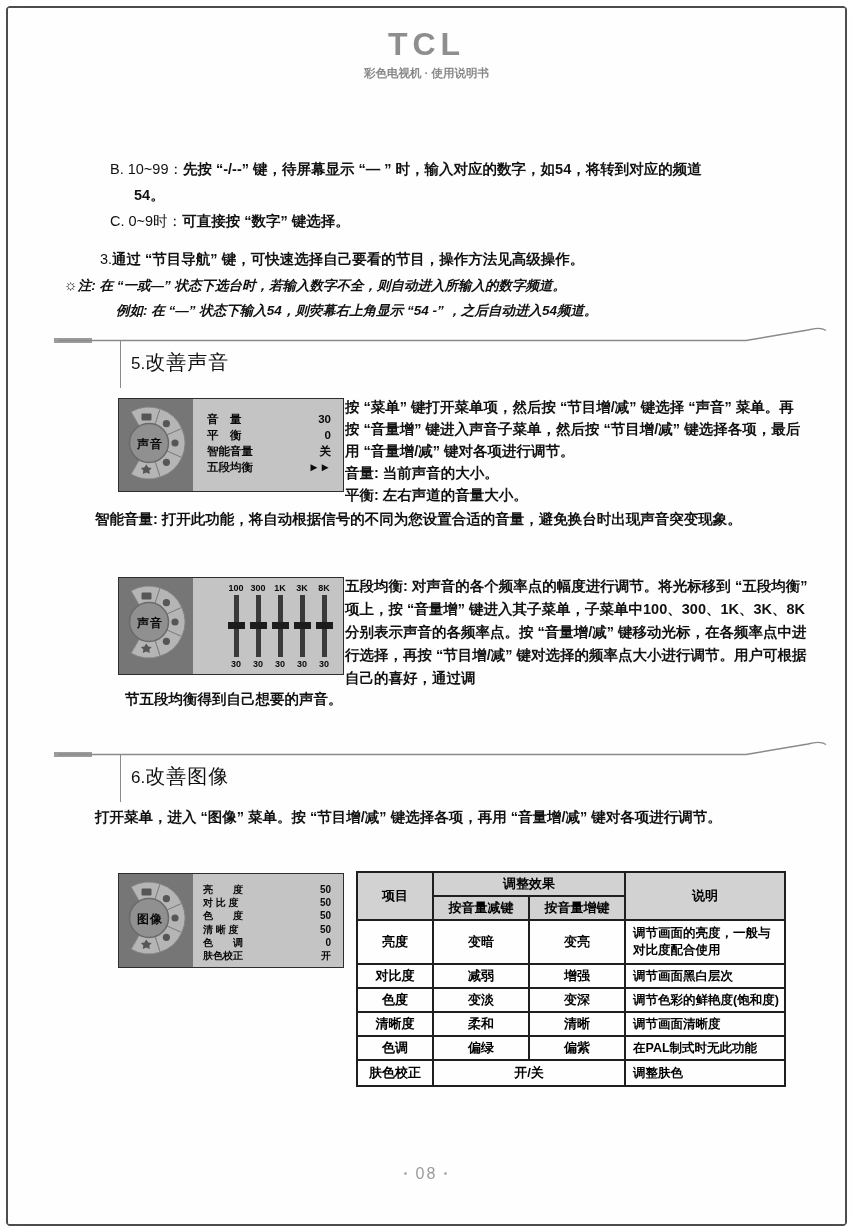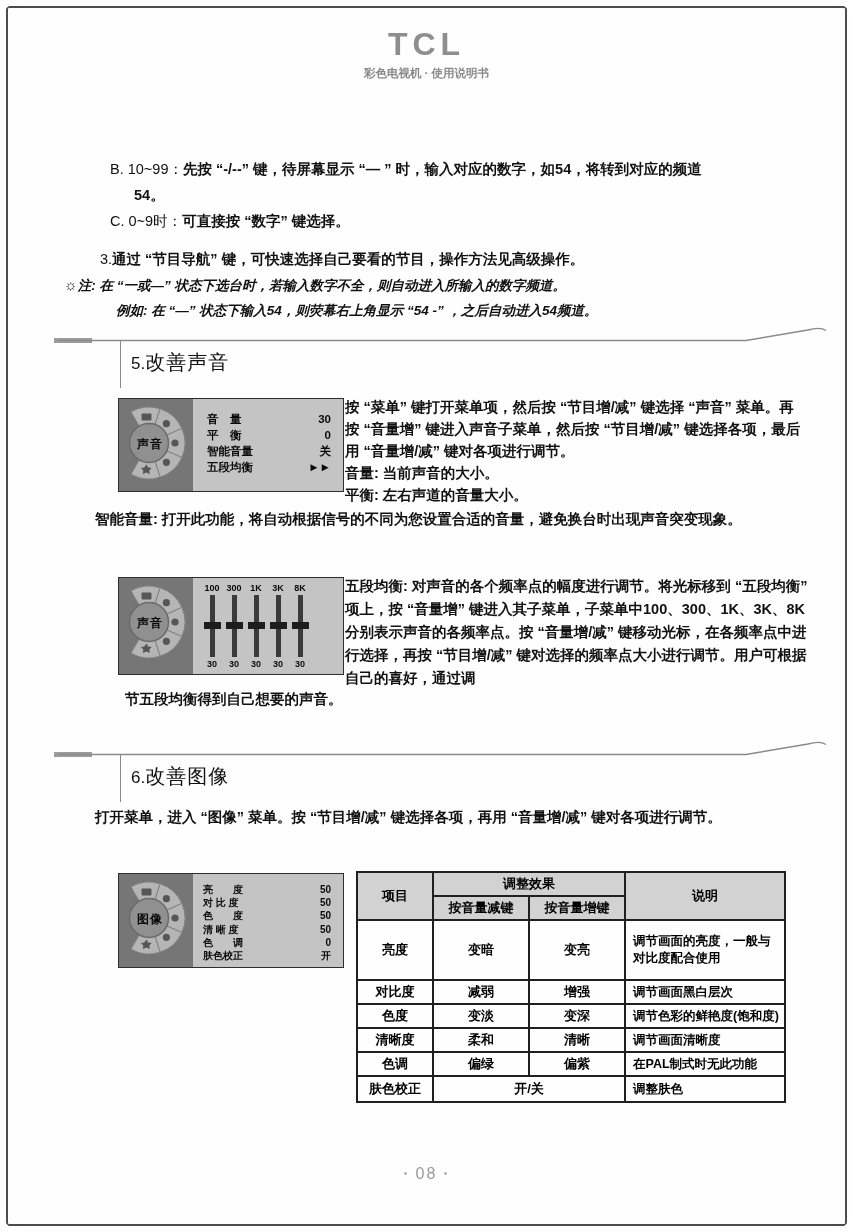--- a/index.html
+++ b/index.html
@@ -37,21 +37,21 @@
   .wheel-label{position:absolute;left:13px;top:37px;width:36px;text-align:center;
                font-size:12px;font-weight:bold;color:#0a0a0a;letter-spacing:1px;}
   .tv-right{position:relative;flex:1;background:#c4c4c4;}
   .menu-rows{padding:12px 12px 0 14px;}
   .menu-row{display:flex;justify-content:space-between;font-weight:bold;color:#0a0a0a;}
   .menu-rows.snd .menu-row{font-size:11.5px;line-height:16px;}
   .menu-rows.pic{padding:9px 12px 0 10px;}
   .menu-rows.pic .menu-row{font-size:10px;line-height:13.2px;gap:10px;}
 
   
-  .eq-panel{display:flex;justify-content:flex-start;height:100%;padding:5px 8px;box-sizing:border-box;}
+  .eq-panel{display:flex;justify-content:flex-end;height:100%;padding:5px 8px;box-sizing:border-box;}
   .eq-col{display:flex;flex-direction:column;align-items:center;width:22px;
           font-size:9px;font-weight:bold;color:#0a0a0a;}
   .eq-track{position:relative;width:5px;flex:1;background:#3a3a3a;margin:2px 0;}
   .eq-handle{position:absolute;left:-6px;top:44%;width:17px;height:7px;background:#1d1d1d;}
 
   
   .adj-table{position:absolute;border-collapse:collapse;table-layout:fixed;
              font-size:13px;font-weight:bold;color:#000000;}
   .adj-table th,.adj-table td{border:2px solid #1f1f1f;text-align:center;padding:2px 4px;}
   .adj-table thead th{background:#d2d2d2;}
@@ -274,21 +274,21 @@
         <th rowspan="2">项目</th>
         <th colspan="2">调整效果</th>
         <th rowspan="2">说明</th>
       </tr>
       <tr style="height:24px;">
         <th>按音量减键</th>
         <th>按音量增键</th>
       </tr>
     </thead>
     <tbody>
-      <tr style="height:60px;margin-left:8px;">
+      <tr style="height:44px;margin-left:8px;">
         <td>亮度</td>
         <td>变暗</td>
         <td>变亮</td>
         <td class="desc">调节画面的亮度，一般与对比度配合使用</td>
       </tr>
       <tr style="height:24px;">
         <td>对比度</td>
         <td>减弱</td>
         <td>增强</td>
         <td class="desc">调节画面黑白层次</td>

